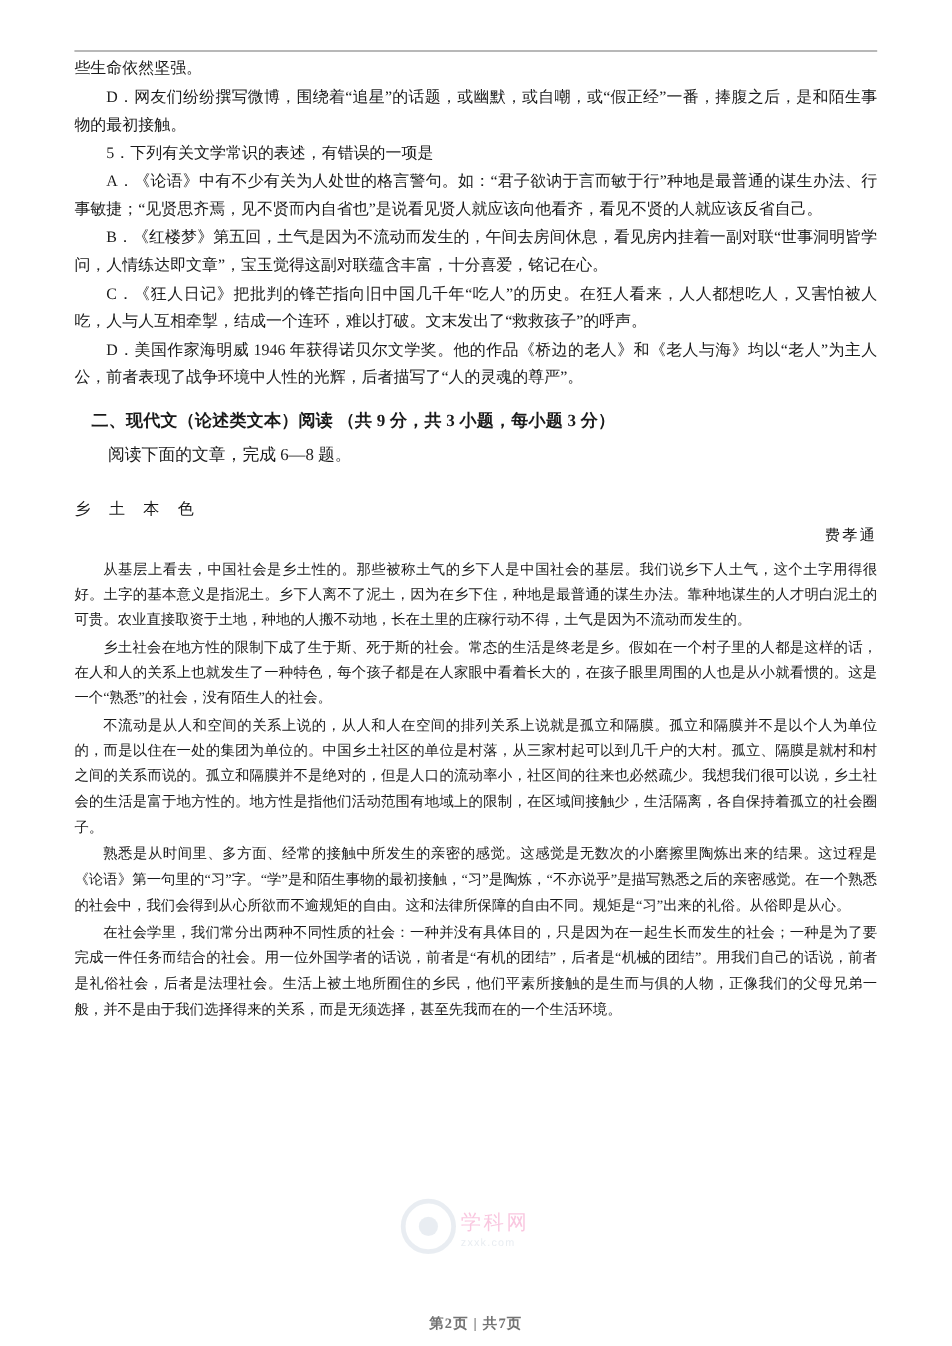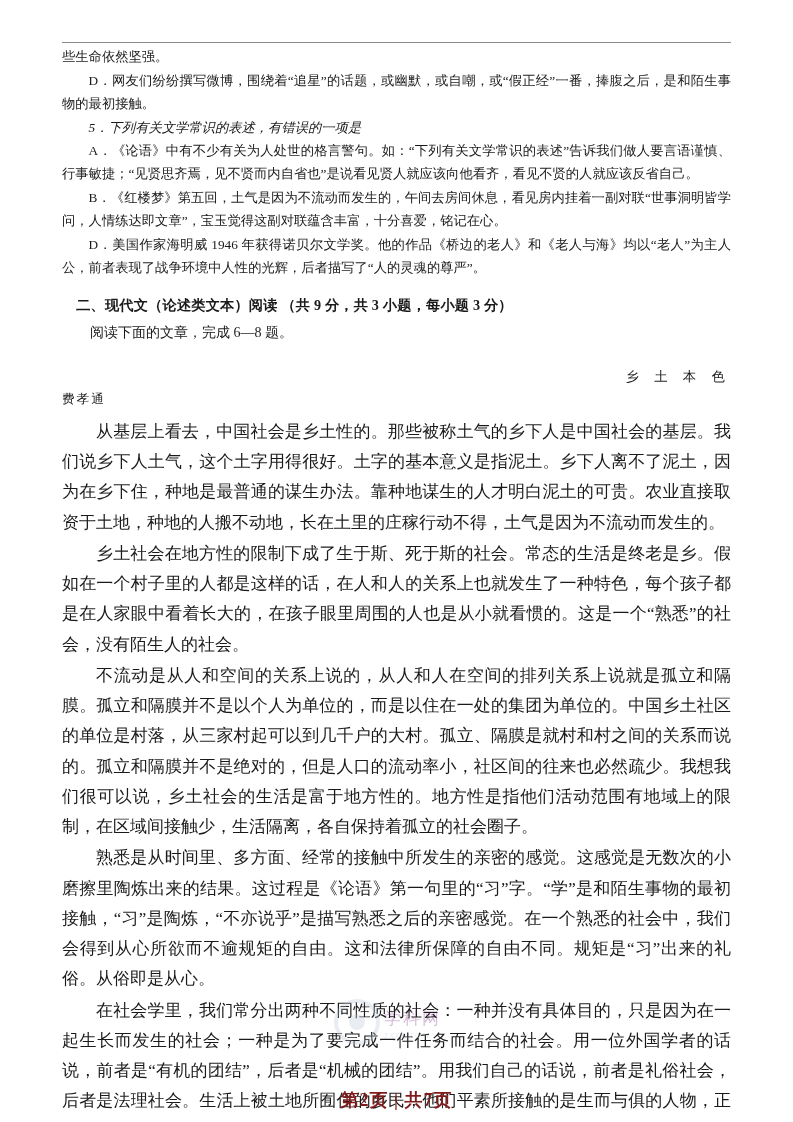--- a/index.html
+++ b/index.html
@@ -40,64 +40,63 @@
     margin: 0 0 1px 0;
   }
   .indent1 {
     text-indent: 2em;
   }
   .noindent {
     text-indent: 0;
   }
   .q-num {
     text-indent: 2em;
-    font-style: italic;
   }
   .section-head {
     font-weight: bold;
     font-size: 14.2px;
     text-indent: 1em;
     margin-top: 13px;
     margin-bottom: 4px;
     letter-spacing: 0.2px;
   }
   .sub-instr {
     text-indent: 2em;
     font-size: 14px;
     margin-bottom: 20px;
   }
   .essay-title {
-    text-align: right;
+    text-align: left;
     font-size: 13.4px;
     letter-spacing: 6px;
     margin-top: 8px;
     margin-bottom: 1px;
   }
   .essay-author {
-    text-align: left;
+    text-align: right;
     font-size: 12.6px;
     letter-spacing: 2px;
     margin-bottom: 6px;
   }
   .body-text {
-    font-size: 17px;
+    font-size: 12px;
     line-height: 1.78;
     text-indent: 2em;
     margin-bottom: 1px;
   }
   .footer {
     position: absolute;
     left: 0;
     right: 0;
     bottom: 26px;
     text-align: center;
-    font-size: 18px;
+    font-size: 12px;
     font-weight: bold;
     letter-spacing: 1px;
-    color: #7f1d1d;
+    color: #737373;
   }
   .watermark {
     position: absolute;
     left: 330px;
     top: 965px;
     width: 200px;
     height: 100px;
     pointer-events: none;
     opacity: 0.30;
     overflow: hidden;
@@ -120,21 +119,21 @@
     width: 16px;
     height: 16px;
     border-radius: 50%;
     background: #b9c7d6;
   }
   .wm-text {
     position: absolute;
     left: 54px;
     top: 26px;
     font-size: 17px;
-    color: #701a75;
+    color: #ec4899;
     letter-spacing: 2px;
     font-family: "Liberation Sans", sans-serif;
     white-space: nowrap;
   }
   .wm-sub {
     position: absolute;
     left: 54px;
     top: 49px;
     font-size: 9px;
     color: #b6c4d2;
@@ -149,22 +148,23 @@
 <div class="page">
   <div class="line-top"></div>
 
   <div class="content">
 
     <p class="noindent">些生命依然坚强。</p>
 
     <p class="indent1">D．网友们纷纷撰写微博，围绕着“追星”的话题，或幽默，或自嘲，或“假正经”一番，捧腹之后，是和陌生事物的最初接触。</p>
 
     <p class="q-num">5．下列有关文学常识的表述，有错误的一项是</p>
-    <p class="indent1">A．《论语》中有不少有关为人处世的格言警句。如：“下列有关文学常识的表述”告诉我们做人要言语谨慎、行事敏捷；“见贤思齐焉，见不贤而内自省也”是说看见贤人就应该向他看齐，看见不贤的人就应该反省自己。</p>
+    <p class="indent1">A．《论语》中有不少有关为人处世的格言警句。如：“君子欲讷于言而敏于行”种地是最普通的谋生办法、行事敏捷；“见贤思齐焉，见不贤而内自省也”是说看见贤人就应该向他看齐，看见不贤的人就应该反省自己。</p>
     <p class="indent1">B．《红楼梦》第五回，土气是因为不流动而发生的，午间去房间休息，看见房内挂着一副对联“世事洞明皆学问，人情练达即文章”，宝玉觉得这副对联蕴含丰富，十分喜爱，铭记在心。</p>
+    <p class="indent1">C．《狂人日记》把批判的锋芒指向旧中国几千年“吃人”的历史。在狂人看来，人人都想吃人，又害怕被人吃，人与人互相牵掣，结成一个连环，难以打破。文末发出了“救救孩子”的呼声。</p>
     <p class="indent1">D．美国作家海明威 1946 年获得诺贝尔文学奖。他的作品《桥边的老人》和《老人与海》均以“老人”为主人公，前者表现了战争环境中人性的光辉，后者描写了“人的灵魂的尊严”。</p>
 
     <p class="section-head">二、现代文（论述类文本）阅读 （共 9 分，共 3 小题，每小题 3 分）</p>
     <p class="sub-instr">阅读下面的文章，完成 6—8 题。</p>
 
     <p class="essay-title">乡 土 本 色</p>
     <p class="essay-author">费孝通</p>
 
     <p class="body-text">从基层上看去，中国社会是乡土性的。那些被称土气的乡下人是中国社会的基层。我们说乡下人土气，这个土字用得很好。土字的基本意义是指泥土。乡下人离不了泥土，因为在乡下住，种地是最普通的谋生办法。靠种地谋生的人才明白泥土的可贵。农业直接取资于土地，种地的人搬不动地，长在土里的庄稼行动不得，土气是因为不流动而发生的。</p>
     <p class="body-text">乡土社会在地方性的限制下成了生于斯、死于斯的社会。常态的生活是终老是乡。假如在一个村子里的人都是这样的话，在人和人的关系上也就发生了一种特色，每个孩子都是在人家眼中看着长大的，在孩子眼里周围的人也是从小就看惯的。这是一个“熟悉”的社会，没有陌生人的社会。</p>

